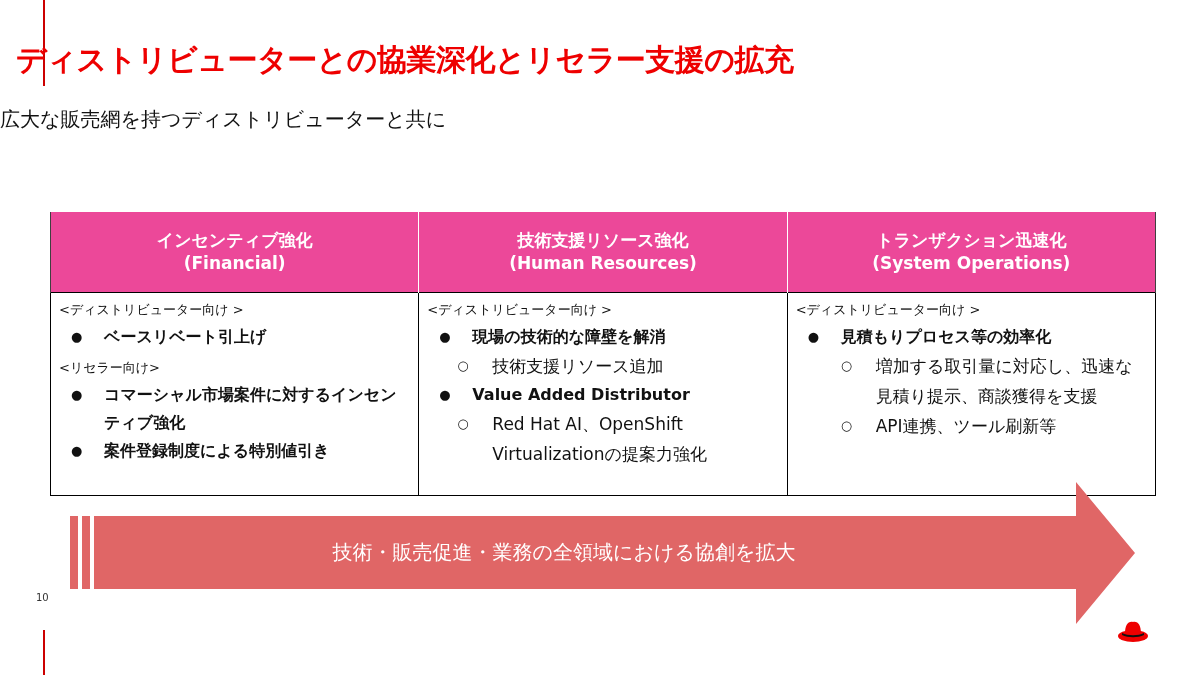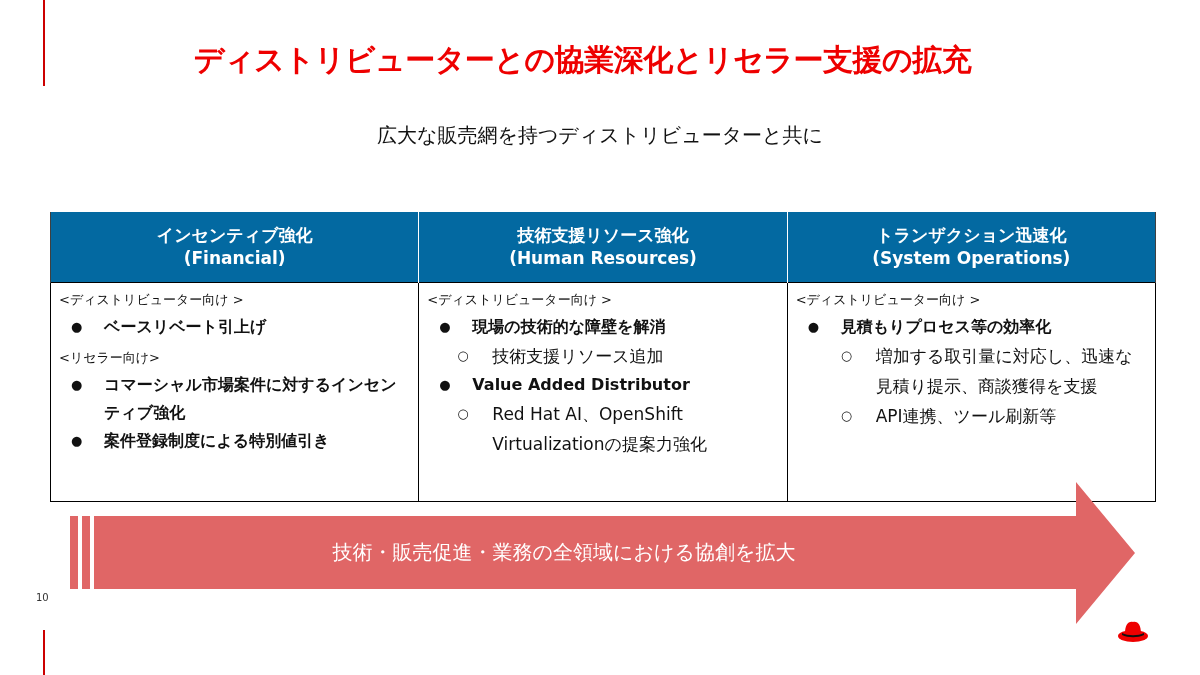--- a/index.html
+++ b/index.html
@@ -8,42 +8,42 @@
       background: #ffffff;
       font-family: "DejaVu Sans", "Liberation Sans", sans-serif;
       color: #111;
     }
     .side-line { position: absolute; left: 43px; width: 2px; background: #cc0000; }
     .side-line.top { top: 0; height: 86px; }
     .side-line.bottom { top: 630px; height: 45px; }
     .page-num { position: absolute; left: 36px; top: 592px; font-size: 10px; color: #333; }
 
     .title {
-      position: absolute; top: 40px; left: 0; width: 1165px; text-align: center;
+      position: absolute; top: 40px; left: 16px; width: 1165px; 
       font-size: 30px; font-weight: bold; color: #ee0000; letter-spacing: -0.5px;
     }
     .subtitle {
-      position: absolute; top: 116px; left: 0; width: 1200px; text-align: center;
+      position: absolute; top: 100px; left: 0; width: 1200px; text-align: left;
       font-size: 20px; line-height: 38px; color: #111;
     }
 
     table.grid {
       position: absolute; left: 50px; top: 212px; width: 1106px;
       border-collapse: collapse; table-layout: fixed;
     }
     table.grid th {
-      background: #0369a1; color: #fff; font-weight: bold; font-size: 17px;
-      line-height: 23px; height: 70px; padding: 0; text-align: center;
+      background: #ec4899; color: #fff; font-weight: bold; font-size: 17px;
+      line-height: 23px; height: 80px; padding: 0; text-align: center;
       border-left: 1px solid #fff; border-right: 1px solid #fff;
     }
     table.grid th:first-child { border-left: 1px solid #404040; }
     table.grid th:last-child { border-right: 1px solid #404040; margin-left: 44px; }
     table.grid td {
       vertical-align: top; border: 1px solid #000; height: 196px;
-      padding: 6px 8px 16px 8px; font-size: 14px;
+      padding: 6px 8px 0 8px; font-size: 14px;
     }
     .grp-label { font-size: 13px; line-height: 22px; color: #111; margin-bottom: 2px; }
     .grp-label.spaced { margin-top: 6px; }
     ul.l1 { list-style: none; margin: 0; padding: 0; }
     ul.l1 > li {
       position: relative; padding-left: 45px; font-size: 16px; font-weight: bold;
       line-height: 28px;
     }
     ul.l1 > li::before {
       content: "●"; position: absolute; left: 12px; top: 0; font-size: 13px; font-weight: normal;

